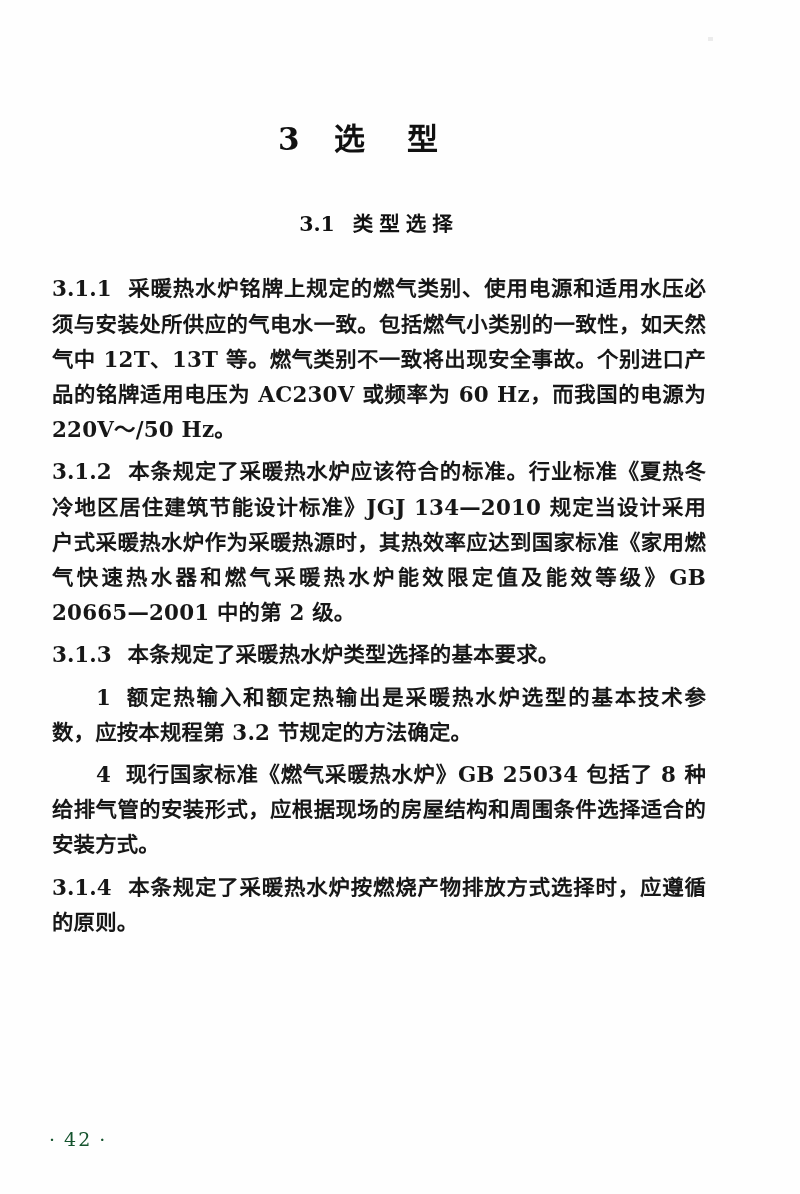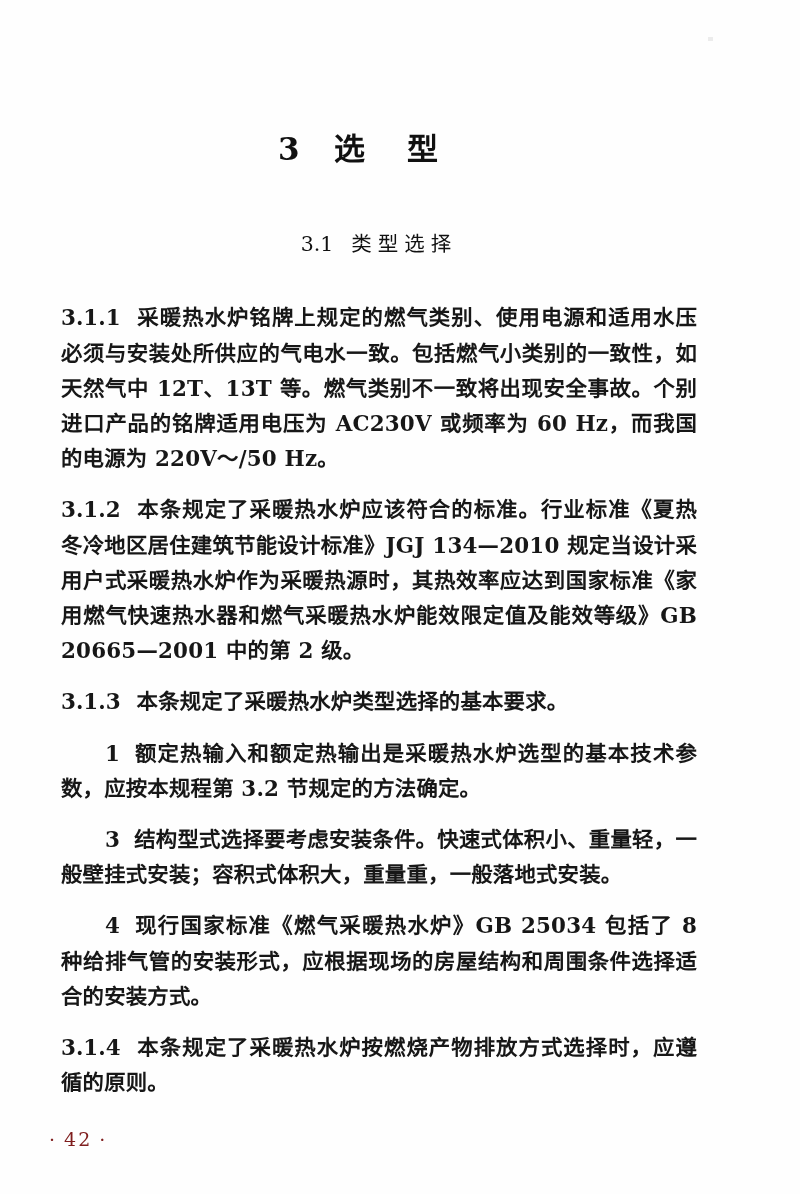--- a/index.html
+++ b/index.html
@@ -28,21 +28,21 @@
     background: #e6e6e6;
     opacity: .75;
   }
   .content {
     position: absolute;
     left: 45px;
     top: 0;
     width: 668px;
   }
   .chapter-title {
-    margin: 12px;
+    margin: 2px;
     padding-top: 118px;
     text-align: center;
     font-size: 31px;
     font-weight: bold;
     letter-spacing: 0.02em;
     line-height: 1.25;
     color: #111;
   }
   .chapter-title .num {
     margin-right: 34px;
@@ -52,36 +52,36 @@
     margin-left: 0;
   }
   .chapter-title .ch::after {
     content: "";
   }
   .section-title {
     margin: 0;
     padding-top: 50px;
     text-align: center;
     font-size: 20.5px;
-    font-weight: normal;
+    font-weight: bold;
     color: #111;
     line-height: 1.3;
   }
   .section-title .snum {
     margin-right: 18px;
     letter-spacing: 0;
   }
   .section-title .stext {
     letter-spacing: 6px;
   }
   .body-block {
     padding-top: 27px;
   }
   p.para {
-    margin: 16px;
+    margin: 7px;
     font-size: 21.4px;
     line-height: 35.2px;
     text-align: justify;
     text-justify: inter-ideograph;
     letter-spacing: 0.2px;
     color: #171717;
     font-weight: 600;
   }
   p.para .lead {
     font-weight: bold;
@@ -93,21 +93,21 @@
   }
   p.indent .itemnum {
     font-weight: bold;
   }
   p.indent .gap-item { display: inline-block; width: 14px; }
   .folio {
     position: absolute;
     left: 42px;
     bottom: 44px;
     font-size: 19px;
-    color: #7f1d1d;
+    color: #14532d;
     letter-spacing: 2px;
     font-family: "DejaVu Serif", "Liberation Serif", serif;
   }
   .folio .dot { margin: 0 7px; }
 </style>
 </head>
 <body>
 
 <div class="page">
 
@@ -135,23 +135,20 @@
 
       <p class="para">
         <span class="lead">3.1.3</span><span class="gap-lead"></span><span>本条规定了采暖热水炉类型选择的基本要求。</span>
       </p>
 
       <p class="para indent">
         <span class="itemnum">1</span><span class="gap-item"></span><span>额定热输入和额定热输出是采暖热水炉选型的基本技术参数，应按本规程第 3.2 节规定的方法确定。</span>
       </p>
 
 
-      <p class="para indent">
-        <span class="itemnum">3</span><span class="gap-item"></span><span>结构型式选择要考虑安装条件。快速式体积小、重量轻，一般壁挂式安装；容积式体积大，重量重，一般落地式安装。</span>
-      </p>
 
       <p class="para indent">
         <span class="itemnum">4</span><span class="gap-item"></span><span>现行国家标准《燃气采暖热水炉》GB 25034 包括了 8 种给排气管的安装形式，应根据现场的房屋结构和周围条件选择适合的安装方式。</span>
       </p>
 
       <p class="para">
         <span class="lead">3.1.4</span><span class="gap-lead"></span><span>本条规定了采暖热水炉按燃烧产物排放方式选择时，应遵循的原则。</span>
       </p>
 
 

